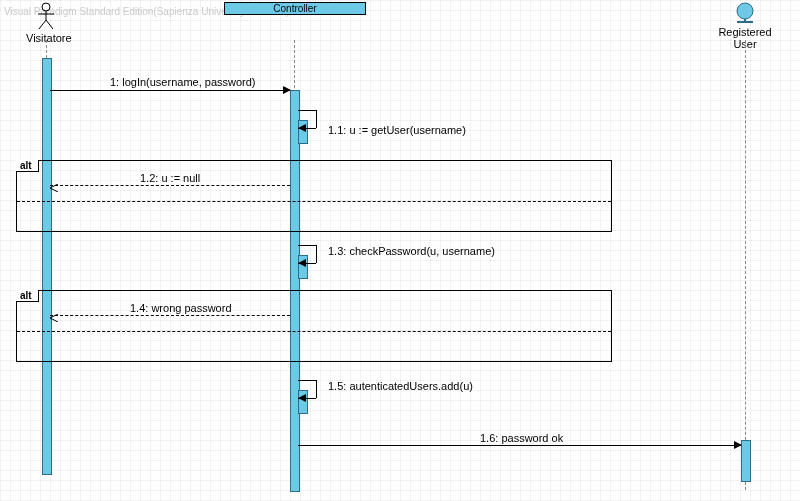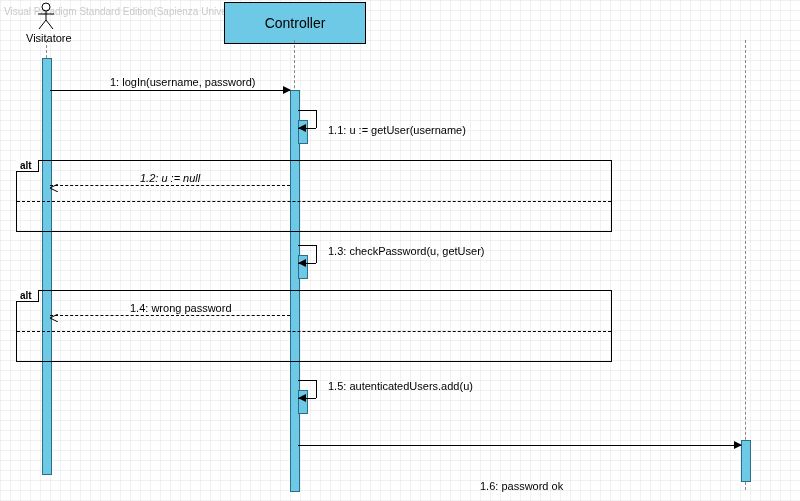--- a/index.html
+++ b/index.html
@@ -6,21 +6,21 @@
   .canvas{position:relative;width:800px;height:501px;
     background-image:
       linear-gradient(to right,rgba(0,0,0,0.05) 1px,transparent 1px),
       linear-gradient(to bottom,rgba(0,0,0,0.05) 1px,transparent 1px);
     background-size:10px 10px;}
   .watermark{position:absolute;top:6px;left:4px;color:#c9c9c9;font-size:10px;}
   .actor{position:absolute;text-align:center;}
   .actor svg{display:block;margin:0 auto;}
   .actor .label{margin-top:2px;}
   .lifeline{position:absolute;top:40px;border-left:1px dashed #888;}
-  .headbox{position:absolute;background:#6ec9e6;border:1px solid #000;padding:12px 10px;font-size:14px;}
+  .headbox{position:absolute;background:#6ec9e6;border:1px solid #000;padding:0 10px;font-size:10px;}
   .activation{position:absolute;background:#6ec9e6;border:1px solid #2a6e88;width:8px;}
   .msg{position:absolute;height:1px;background:#000;}
   .msg.dashed{background:none;border-top:1px dashed #000;height:0;}
   .msg .arrow{position:absolute;right:-1px;top:-4px;width:0;height:0;border-top:4px solid transparent;border-bottom:4px solid transparent;border-left:8px solid #000;}
   .msglabel{position:absolute;white-space:nowrap;text-align:right;}
   .fragbox{position:absolute;border:1px solid #000;}
   .fraglabel{position:absolute;top:-1px;left:-1px;background:#fff;border:1px solid #000;border-top:none;border-left:none;padding:0 6px 0 4px;font-weight:bold;font-size:10px;}
   .fragsep{position:absolute;left:0;right:0;border-top:1px dashed #000;}
   .selfcall{position:absolute;}
   .selfcall .h1,.selfcall .h2{position:absolute;height:1px;background:#000;width:18px;}
@@ -44,20 +44,28 @@
 </div>
 <div class="lifeline" style="left:46px;height:430px;"></div>
 <div class="activation" style="left:42px;top:58px;height:415px;"></div>
 
 <div class="headbox" style="left:224px;top:2px;width:120px;text-align:center;">
   <span>Controller</span>
 </div>
 <div class="lifeline" style="left:294px;height:450px;"></div>
 <div class="activation" style="left:290px;top:90px;height:400px;"></div>
 
+<div class="actor" style="left:715px;top:2px;width:60px;">
+  <svg width="22" height="22" viewBox="0 0 22 22">
+    <circle cx="11" cy="9" r="8" fill="#6ec9e6" stroke="#2a6e88"></circle>
+    <line x1="3" y1="20" x2="19" y2="20" stroke="#2a6e88" stroke-width="2"></line>
+    <line x1="11" y1="17" x2="11" y2="20" stroke="#2a6e88" stroke-width="2"></line>
+  </svg>
+  <div class="label">Registered User</div>
+</div>
 <div class="lifeline" style="left:745px;height:450px;"></div>
 <div class="activation" style="left:741px;top:440px;height:40px;"></div>
 
 <div class="msg" style="left:50px;top:90px;width:240px;">
   <div class="arrow"></div>
 </div>
 <div class="msglabel" style="left:110px;top:76px;">1: logIn(username, password)</div>
 
 <div class="activation" style="left:298px;top:120px;height:22px;width:8px;"></div>
 <div class="selfcall" style="left:298px;top:110px;">
@@ -74,30 +82,30 @@
 </div>
 
 <div class="msg dashed" style="left:50px;top:185px;width:240px;">
   <div style="position:absolute;left:-1px;top:-4px;">
     <svg width="10" height="8">
           <line x1="9" y1="0" x2="1" y2="4" stroke="#000"></line>
           <line x1="9" y1="8" x2="1" y2="4" stroke="#000"></line>
         </svg>
   </div>
 </div>
-<div class="msglabel" style="left:140px;top:172px;font-style:italic;">1.2: u := null</div>
+<div class="msglabel" style="left:140px;top:172px;">1.2: u := null</div>
 
 <div class="activation" style="left:298px;top:255px;height:22px;width:8px;"></div>
 <div class="selfcall" style="left:298px;top:245px;">
   <div class="h1" style="left:0;top:0;"></div>
   <div class="v" style="left:18px;top:0;height:18px;"></div>
   <div class="h2" style="left:0;top:18px;"></div>
   <div style="position:absolute;left:0;top:14px;border-top:4px solid transparent;border-bottom:4px solid transparent;border-right:8px solid #000;"></div>
 </div>
-<div class="msglabel" style="left:328px;top:245px;">1.3: checkPassword(u, getUser)</div>
+<div class="msglabel" style="left:328px;top:245px;">1.3: checkPassword(u, username)</div>
 
 <div class="fragbox" style="left:16px;top:290px;width:594px;height:70px;">
   <div class="fraglabel">alt</div>
   <div class="fragsep" style="top:40px;"></div>
 </div>
 
 <div class="msg dashed" style="left:50px;top:315px;width:240px;">
   <div style="position:absolute;left:-1px;top:-4px;">
     <svg width="10" height="8">
           <line x1="9" y1="0" x2="1" y2="4" stroke="#000"></line>
@@ -112,15 +120,15 @@
   <div class="h1" style="left:0;top:0;"></div>
   <div class="v" style="left:18px;top:0;height:18px;"></div>
   <div class="h2" style="left:0;top:18px;"></div>
   <div style="position:absolute;left:0;top:14px;border-top:4px solid transparent;border-bottom:4px solid transparent;border-right:8px solid #000;"></div>
 </div>
 <div class="msglabel" style="left:328px;top:380px;">1.5: autenticatedUsers.add(u)</div>
 
 <div class="msg" style="left:298px;top:445px;width:443px;">
   <div class="arrow"></div>
 </div>
-<div class="msglabel" style="left:480px;top:432px;margin-top:48px;">1.6: password ok</div>
+<div class="msglabel" style="left:480px;top:432px;">1.6: password ok</div>
 
 </div>
 
 </body></html>

